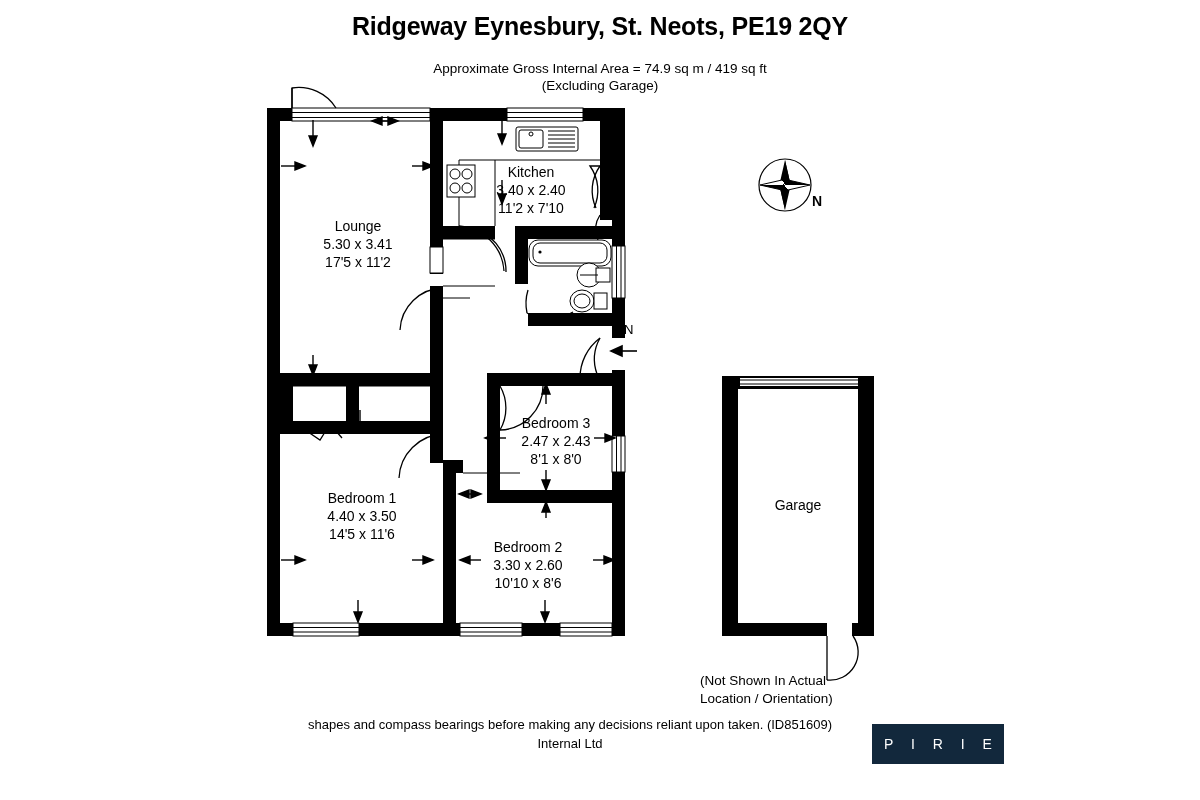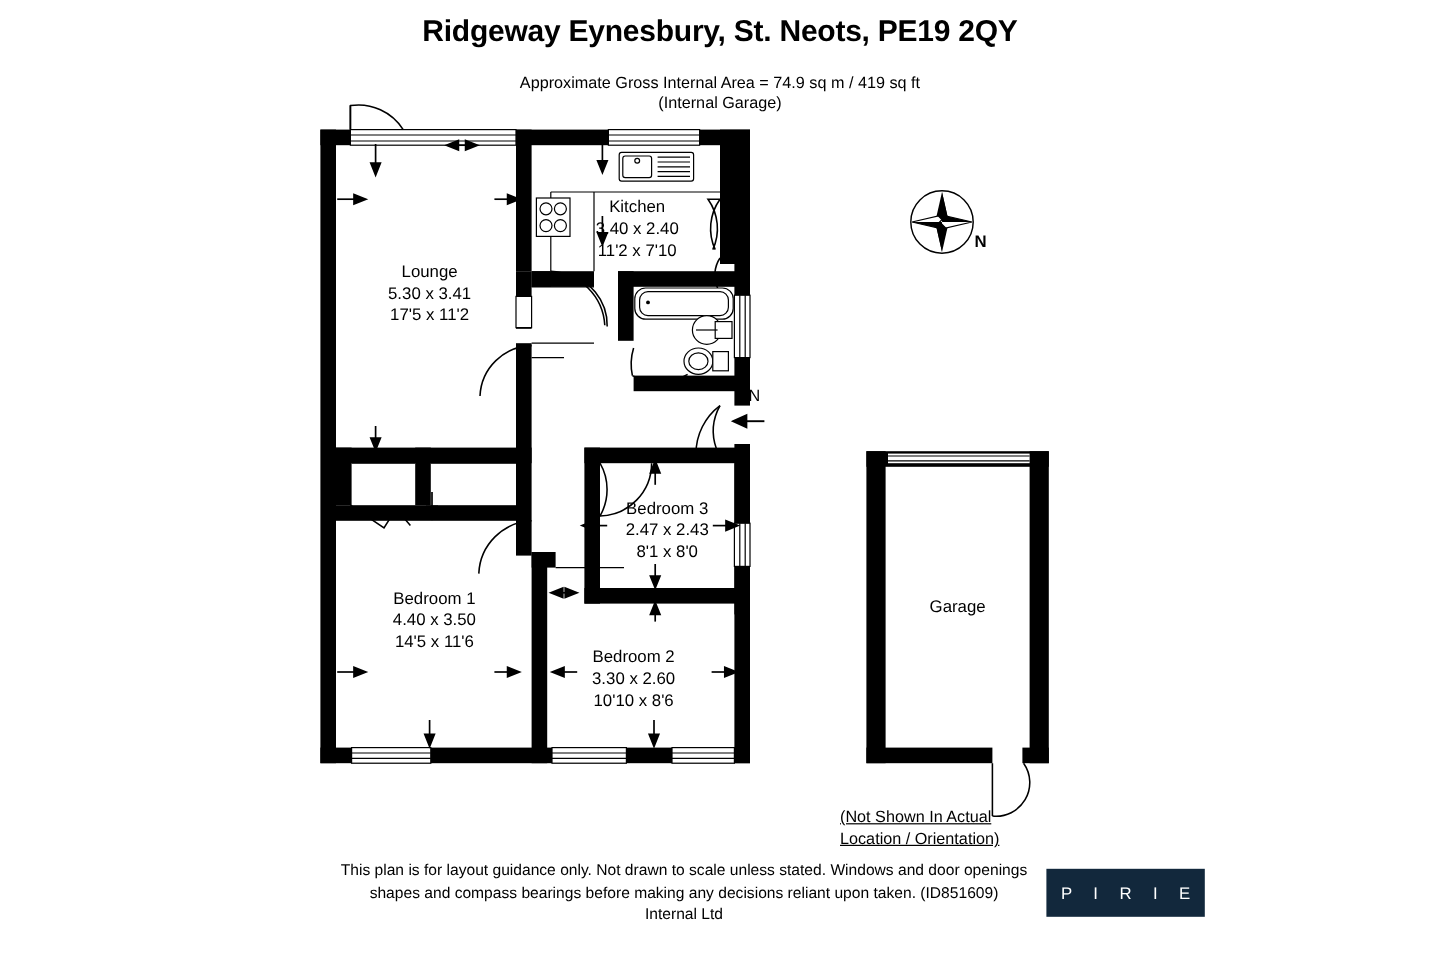--- a/index.html
+++ b/index.html
@@ -67,21 +67,20 @@
     padding-left: 7px;
   }
   .garage-caption {
     position: absolute;
     left: 700px;
     top: 672px;
     width: 190px;
     text-align: left;
     font-size: 13.5px;
     line-height: 18px;
-    text-decoration: underline;
   }
   .compass-label {
     position: absolute;
     left: 812px;
     top: 193px;
     font-size: 14px;
     font-weight: bold;
   }
   .in-label {
     position: absolute;
@@ -98,21 +97,21 @@
 </style>
 </head>
 <body>
 
 <div id="plan-root">
 
   <div class="title">Ridgeway Eynesbury, St. Neots, PE19 2QY</div>
 
   <div class="subtitle">
     <div>Approximate Gross Internal Area = 74.9 sq m / 419 sq ft</div>
-    <div>(Internal Garage)</div>
+    <div>(Excluding Garage)</div>
   </div>
 
   <svg width="1200" height="720" viewBox="0 0 1200 720" style="position:absolute;left:0;top:0;">
 
     <g>
 
       <rect x="267" y="108" width="13" height="528" fill="#000"></rect>
 
       <rect x="267" y="623" width="358" height="13" fill="#000"></rect>
 
@@ -425,20 +424,19 @@
 
   <div class="compass-label">N</div>
   <div class="in-label">IN</div>
 
   <div class="garage-caption">
     <div>(Not Shown In Actual</div>
     <div>Location / Orientation)</div>
   </div>
 
   <div class="footer-note">
-    <div>This plan is for layout guidance only. Not drawn to scale unless stated. Windows and door openings</div>
     <div>shapes and compass bearings before making any decisions reliant upon taken. (ID851609)</div>
     <div>Internal Ltd</div>
   </div>
 
   <div class="logo-box">P I R I E</div>
 
 </div>
 
 </body></html>

